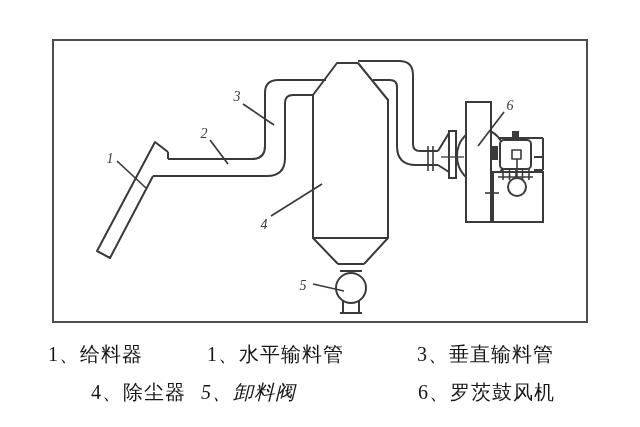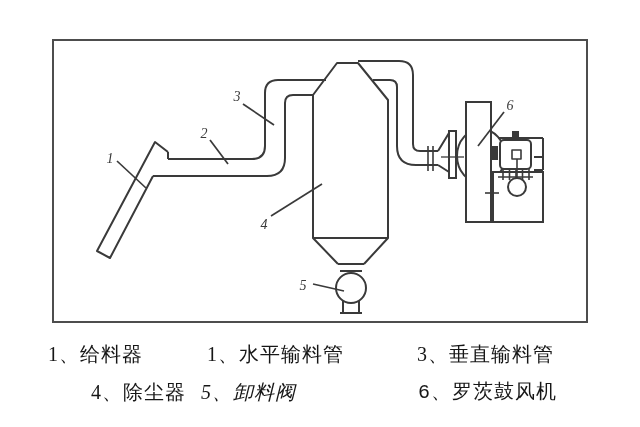--- a/index.html
+++ b/index.html
@@ -94,14 +94,14 @@
       <text class="pn" x="303" y="290">5</text>
       <text class="pn" x="510" y="110">6</text>
     </g>
   </svg>
 
   <div class="caption" style="left:48px;  top:344px;">1、给料器</div>
   <div class="caption" style="left:207px; top:344px;">1、水平输料管</div>
   <div class="caption" style="left:417px; top:344px;">3、垂直输料管</div>
   <div class="caption" style="left:47px;  top:382px;margin-left:44px;">4、除尘器</div>
   <div class="caption" style="left:201px; top:382px;font-style:italic;">5、卸料阀</div>
-  <div class="caption" style="left:418px; top:382px;font-family:Liberation Mono, monospace;">6、罗茨鼓风机</div>
+  <div class="caption" style="left:418px; top:382px;">6、罗茨鼓风机</div>
 </div>
 
 </body></html>

